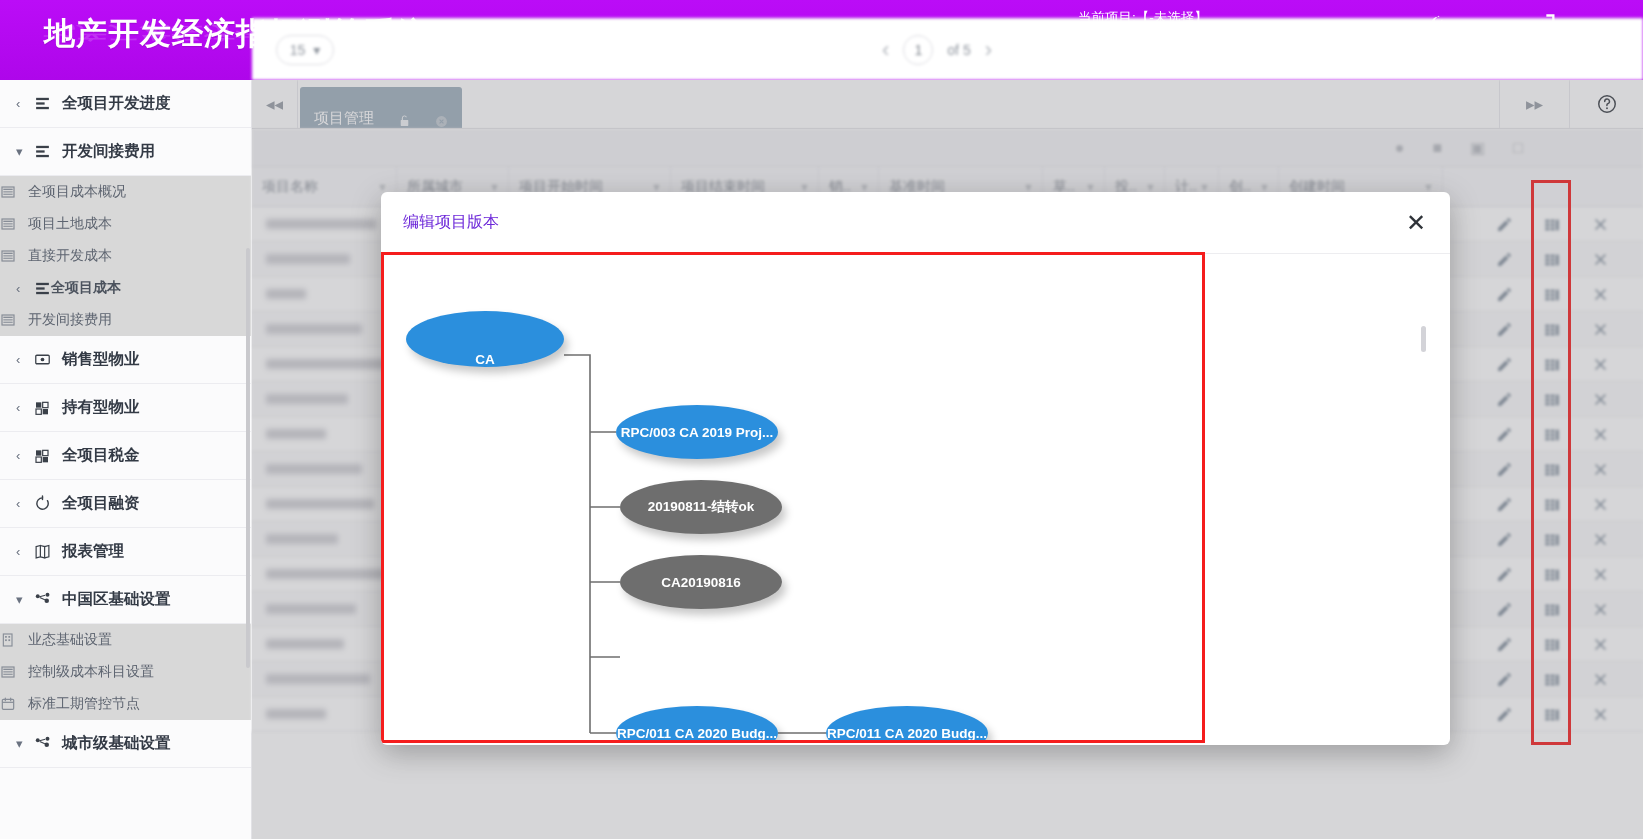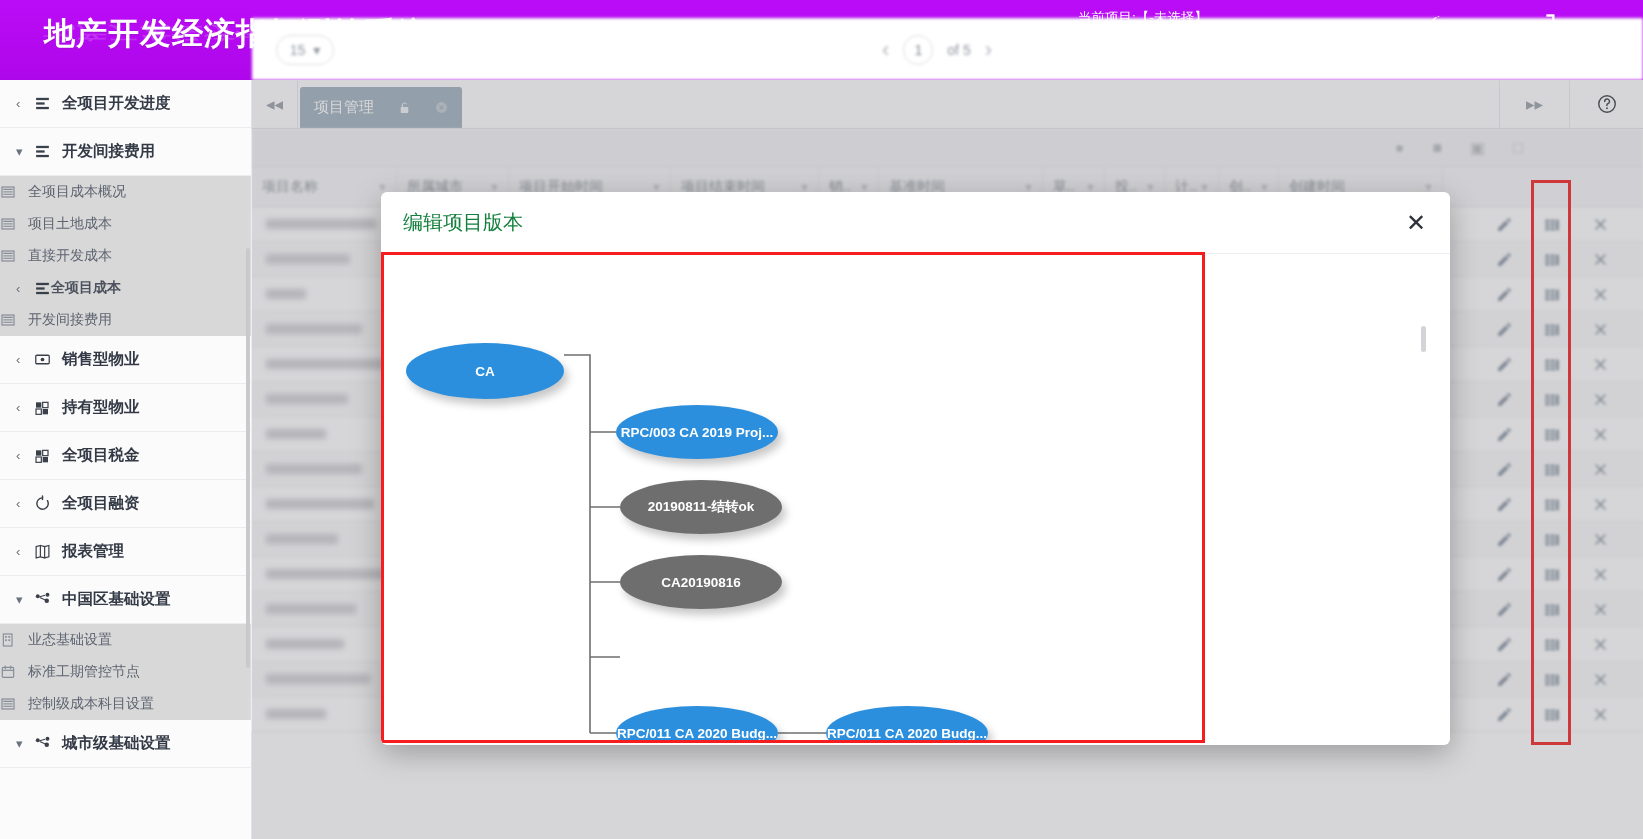--- a/index.html
+++ b/index.html
@@ -86,21 +86,21 @@
     background: #ffffff; border-bottom: 1px solid #dfdfe3;
     display: flex; align-items: flex-end;
   }
   .tab-nav {
     width: 46px; height: 48px; display:flex; align-items:center; justify-content:center;
     color: #9aa0a8; font-size: 17px; cursor:pointer; border-right:1px solid #eaeaee;
   }
   .tab {
     height: 41px; min-width: 140px; margin-left: 2px;
     background: #9fb0bd; color: #ffffff; font-size: 15px;
-    display:flex; align-items:center; gap:24px; padding: 0 14px;
+    display:flex; align-items:flex-end; gap:24px; padding: 0 14px;
     border-radius: 3px 3px 0 0; cursor:pointer;
   }
   .tab .lock, .tab .xmark { opacity:.85; display:flex; align-items:center; }
   .tabbar-right { margin-left:auto; display:flex; height:48px; }
   .tb-cell {
     width: 70px; display:flex; align-items:center; justify-content:center;
     border-left:1px solid #eaeaee; cursor:pointer; color:#9aa0a8; font-size:17px;
   }
   .tb-help { width: 74px; }
 
@@ -172,21 +172,21 @@
   .modal {
     position:absolute; left:381px; top:192px; width:1069px; height:553px;
     background:#ffffff; border-radius:6px; z-index:20;
     box-shadow: 0 8px 30px rgba(0,0,0,.28);
     overflow:hidden;
   }
   .modal-head {
     height:62px; display:flex; align-items:center; justify-content:space-between;
     padding: 0 24px 0 22px; border-bottom:1px solid #ededf0;
   }
-  .modal-title { font-size:20px; color:#15803d; }
+  .modal-title { font-size:16px; color:#6d28d9; }
   .modal-close { font-size:24px; color:#2f3339; cursor:pointer; line-height:1; }
   .modal-body { position:relative; height:491px; }
   .tree-frame {
     position:absolute; left:0px; top:-2px; width:824px; height:491px;
     border:3px solid #f51d1d; background:#ffffff; overflow:hidden;
   }
   .tree-canvas { position:absolute; left:0; top:0; width:824px; height:491px; }
   .node {
     position:absolute; display:flex; align-items:center; justify-content:center;
     border-radius:50%; color:#ffffff; font-size:13.5px; font-weight:bold;
@@ -390,37 +390,37 @@
               <rect x="12.6" y="6" width="2.6" height="2.6" fill="#878d97"></rect>
               <rect x="7.6" y="11" width="2.6" height="2.6" fill="#878d97"></rect>
               <rect x="12.6" y="11" width="2.6" height="2.6" fill="#878d97"></rect>
             </svg>
           </span>
           <span>业态基础设置</span>
         </div>
         <div class="menu-sub">
           <span class="sicon">
             <svg class="ic" width="16" height="16" viewBox="0 0 24 24">
-              <rect x="3.5" y="5" width="17" height="15" rx="1.5" fill="none" stroke="#878d97" stroke-width="1.8"></rect>
-              <path d="M3.5 9.5h17" stroke="#878d97" stroke-width="1.8"></path>
-              <path d="M8 3v4M16 3v4" stroke="#878d97" stroke-width="1.8" stroke-linecap="round"></path>
-            </svg>
-          </span>
-          <span>标准工期管控节点</span>
-        </div>
-        <div class="menu-sub">
-          <span class="sicon">
-            <svg class="ic" width="16" height="16" viewBox="0 0 24 24">
               <rect x="3" y="4.5" width="18" height="15" fill="none" stroke="#878d97" stroke-width="1.8"></rect>
               <rect x="5" y="7" width="14" height="2" fill="#878d97"></rect>
               <rect x="5" y="11" width="14" height="1.6" fill="#878d97"></rect>
               <rect x="5" y="14.6" width="14" height="1.6" fill="#878d97"></rect>
             </svg>
           </span>
           <span>控制级成本科目设置</span>
+        </div>
+        <div class="menu-sub">
+          <span class="sicon">
+            <svg class="ic" width="16" height="16" viewBox="0 0 24 24">
+              <rect x="3.5" y="5" width="17" height="15" rx="1.5" fill="none" stroke="#878d97" stroke-width="1.8"></rect>
+              <path d="M3.5 9.5h17" stroke="#878d97" stroke-width="1.8"></path>
+              <path d="M8 3v4M16 3v4" stroke="#878d97" stroke-width="1.8" stroke-linecap="round"></path>
+            </svg>
+          </span>
+          <span>标准工期管控节点</span>
         </div>
         <div class="menu-group">
           <span class="caret">▾</span>
           <span class="gicon">
             <svg class="ic" width="18" height="18" viewBox="0 0 24 24">
               <circle cx="5" cy="7" r="2.6" fill="#3a4049"></circle>
               <circle cx="18" cy="5" r="2.6" fill="#3a4049"></circle>
               <circle cx="17" cy="13" r="3" fill="#3a4049"></circle>
               <path d="M7.4 7.6L15 5.7M7.6 8.6L14.5 11.8" stroke="#3a4049" stroke-width="1.4"></path>
             </svg>
@@ -997,21 +997,21 @@
     <div class="modal-head">
       <div class="modal-title">编辑项目版本</div>
       <div class="modal-close">✕</div>
     </div>
     <div class="modal-body">
       <div class="tree-frame">
         <div class="tree-canvas" id="tree-canvas">
           <svg id="tree-links" width="824" height="491" style="position:absolute;left:0;top:0;">
               <path d="M180 100 H206 V478 M206 177 H232 M206 252 H236 M206 327 H236 M206 402 H236 M206 478 H232 M394 478 H442" stroke="#6f6f6f" stroke-width="1.6" fill="none"></path>
             </svg>
-        <div class="node blue" style="left: 22px; top: 88px; width: 158px; height: 56px;">
+        <div class="node blue" style="left: 22px; top: 56px; width: 158px; height: 56px; align-items: flex-end;">
               <span>CA</span>
             </div>
             <div class="node blue" style="left: 232px; top: 150px; width: 162px; height: 54px;">
               <span>RPC/003 CA 2019 Proj...</span>
             </div>
             <div class="node grey" style="left: 236px; top: 225px; width: 162px; height: 54px;">
               <span>20190811-结转ok</span>
             </div>
             <div class="node grey" style="left: 236px; top: 300px; width: 162px; height: 54px;">
               <span>CA20190816</span>

